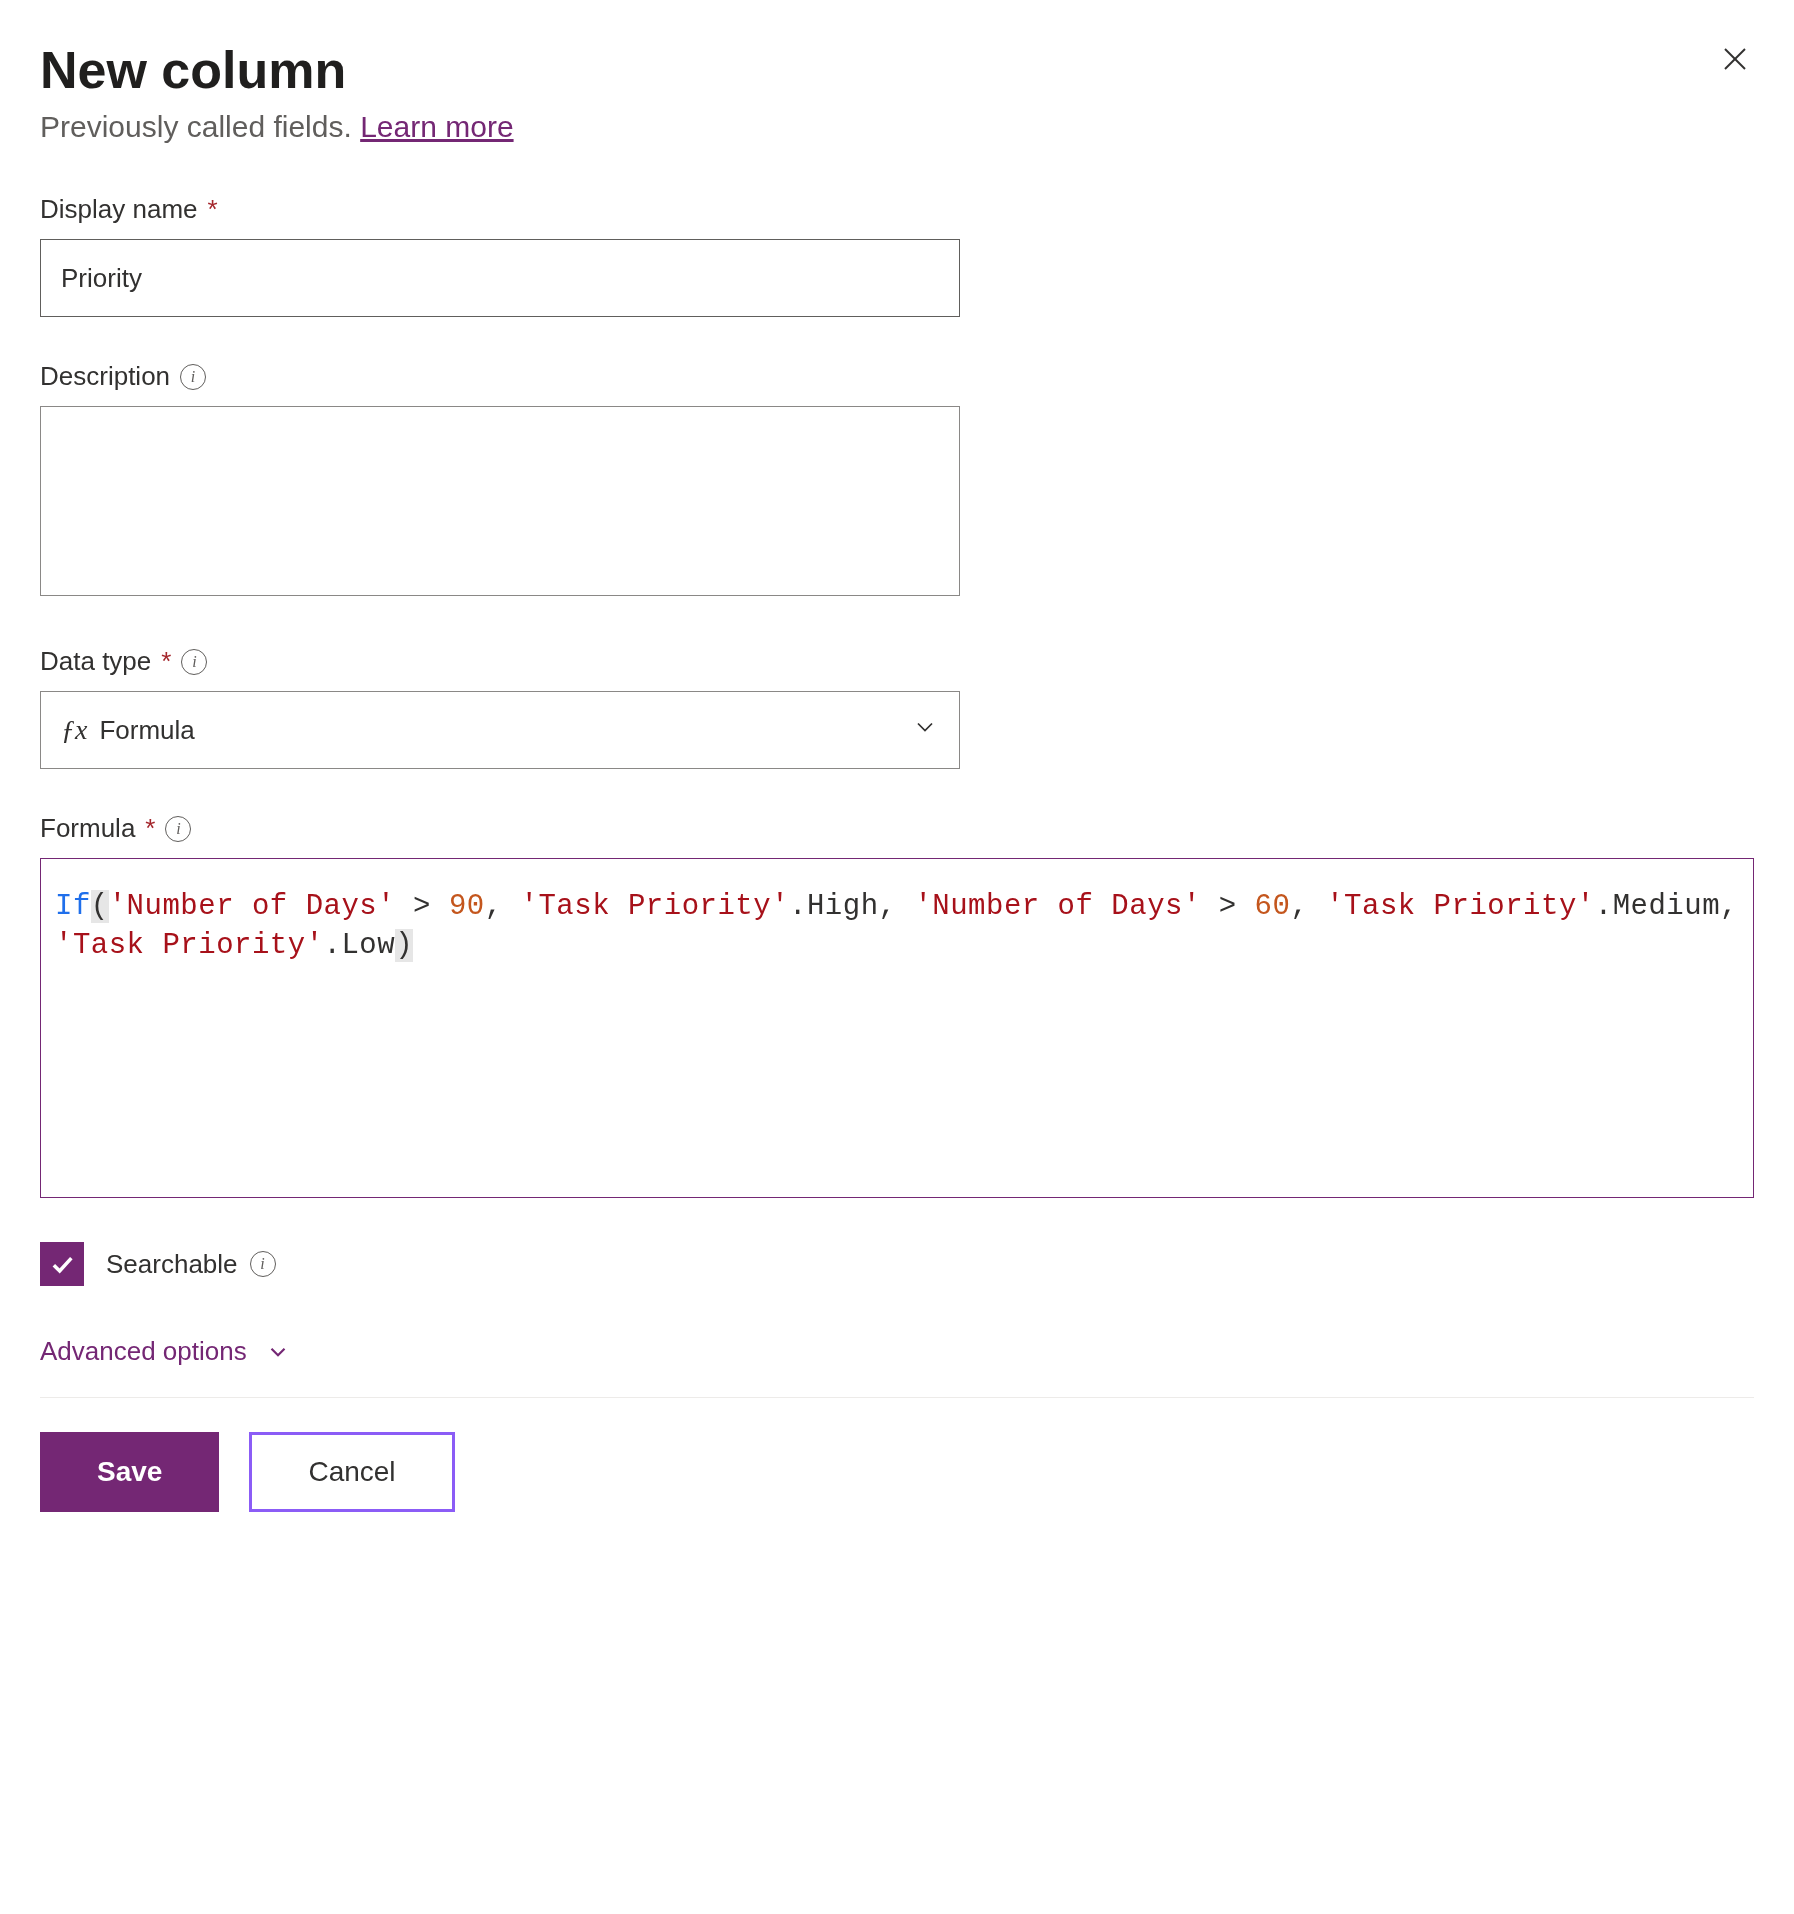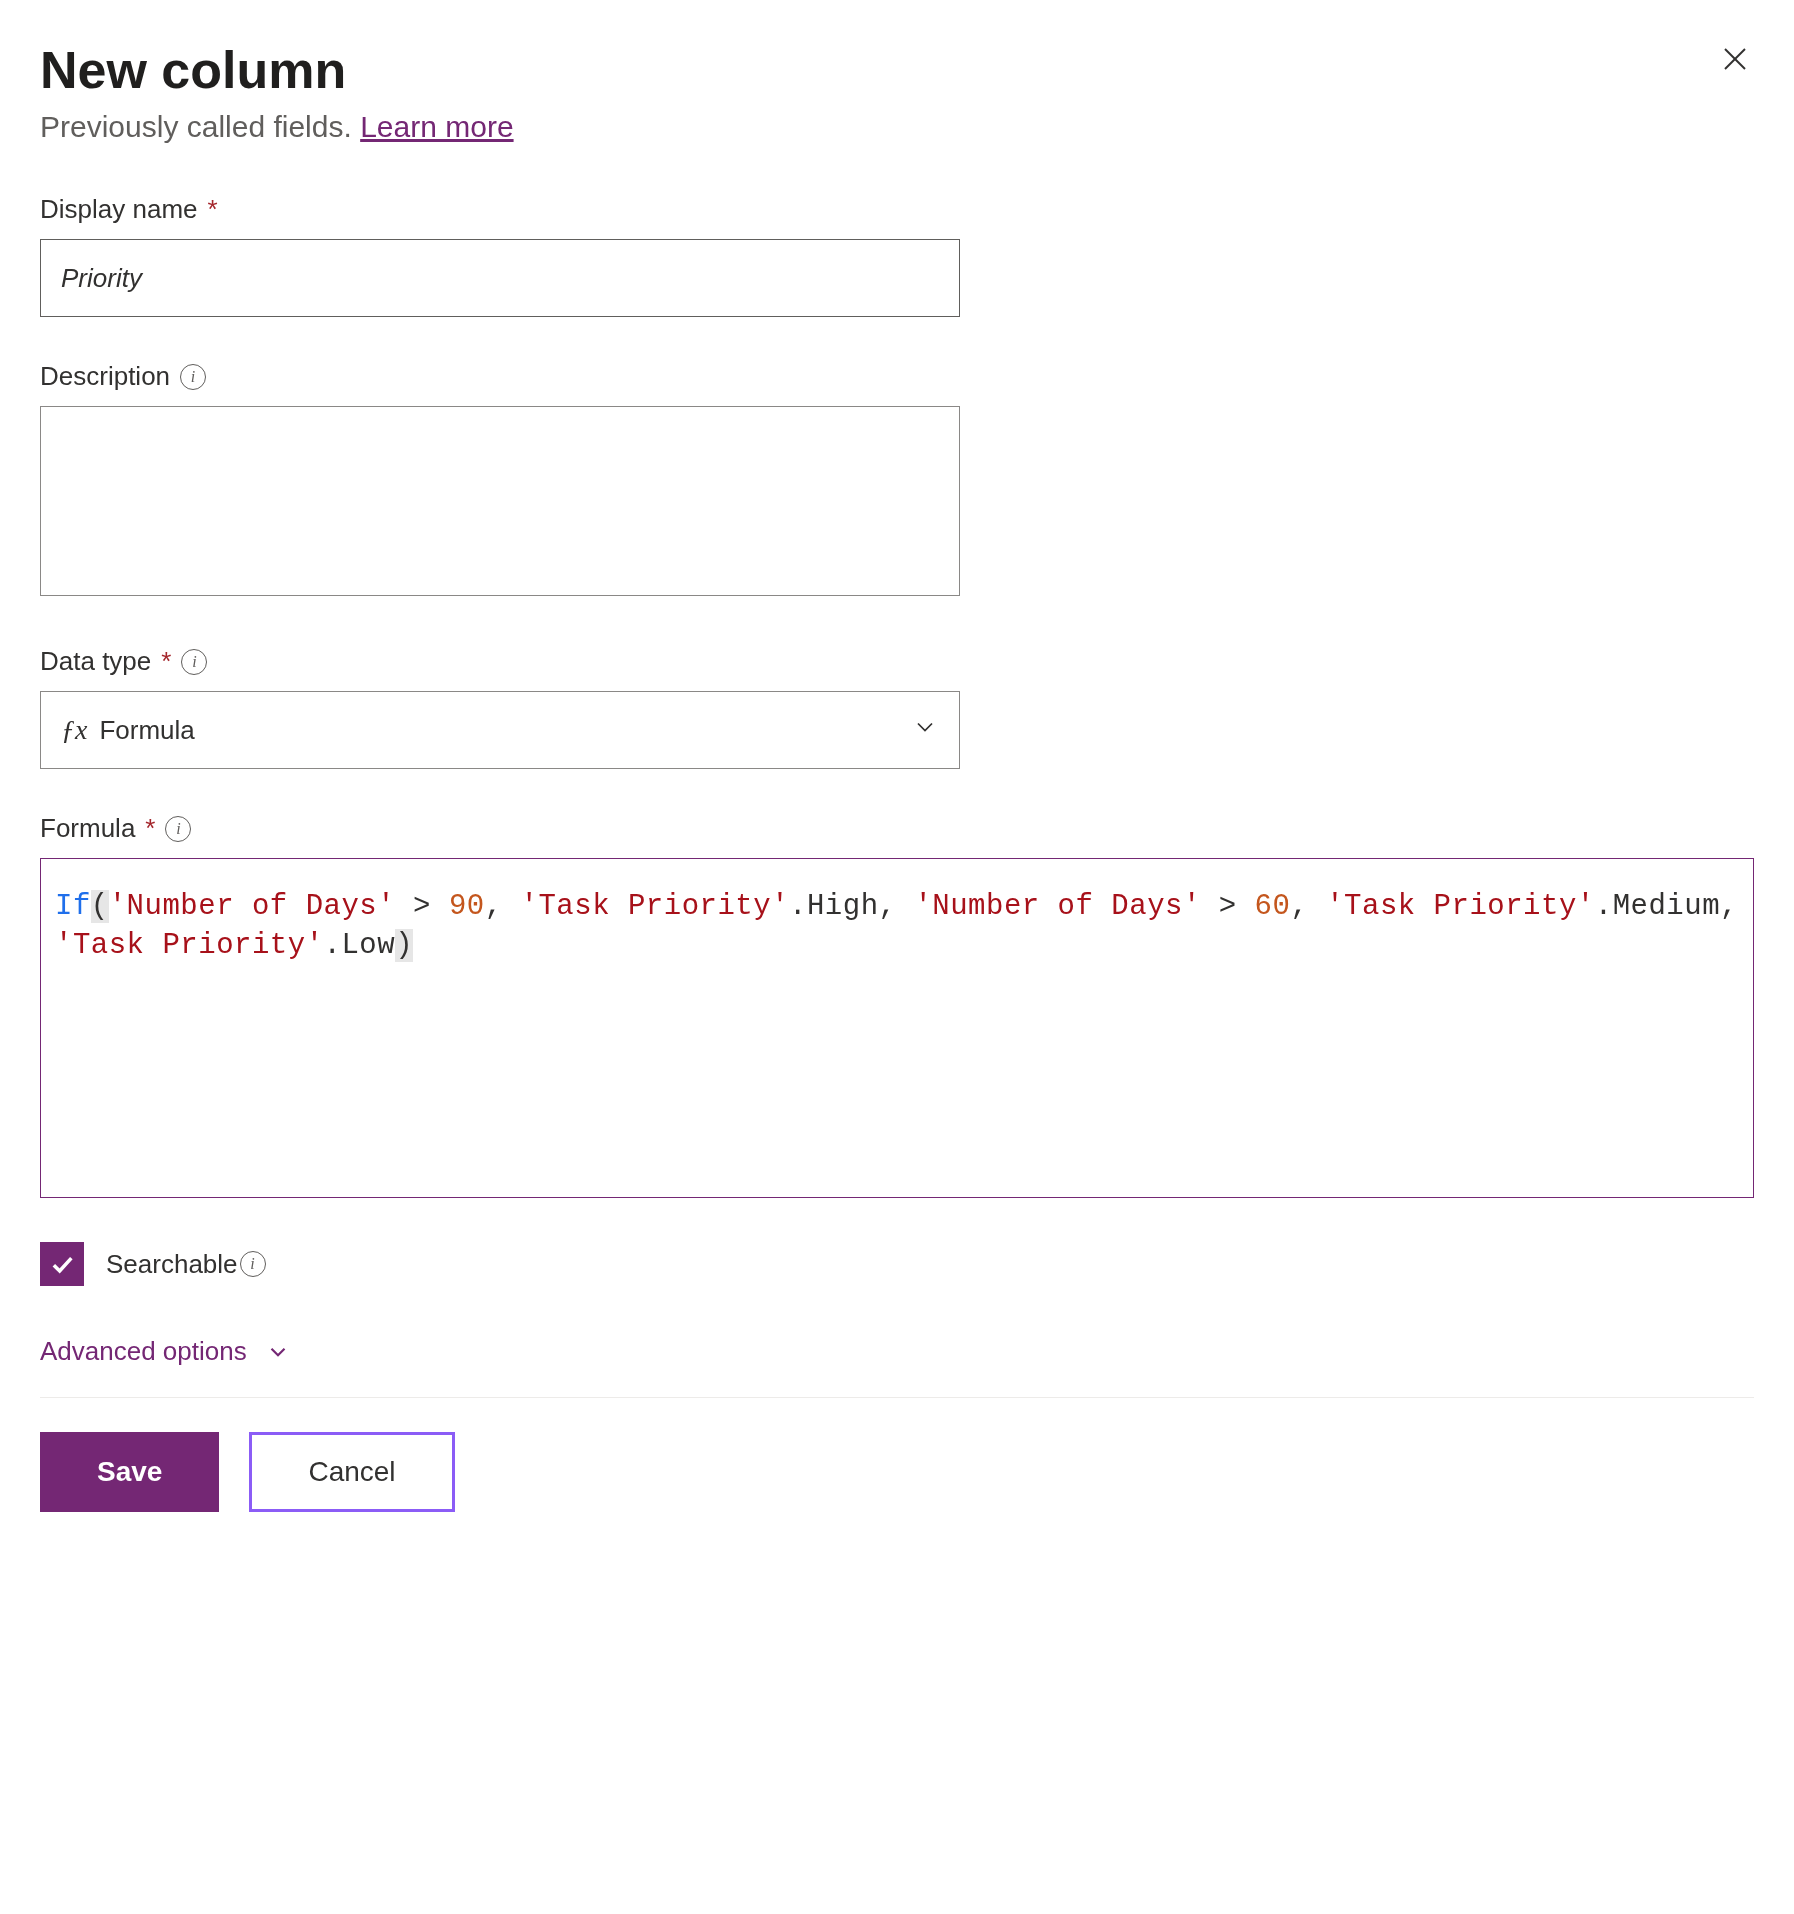--- a/index.html
+++ b/index.html
@@ -76,21 +76,20 @@
   }
   .text-input {
     width: 920px;
     height: 78px;
     border: 1px solid #605e5c;
     padding: 0 20px;
     font-size: 26px;
     font-family: inherit;
     background: #fff;
     color: #323130;
-    font-style: italic;
   }
   .textarea-input {
     width: 920px;
     height: 190px;
     border: 1px solid #8a8886;
     padding: 16px 20px;
     font-size: 26px;
     font-family: inherit;
     background: #fff;
     resize: none;
@@ -157,21 +156,21 @@
   .checkbox svg {
     stroke: #fff;
     stroke-width: 3;
     fill: none;
   }
   .checkbox-label {
     font-size: 26px;
     color: #323130;
     display: flex;
     align-items: center;
-    gap: 2px;
+    gap: 12px;
   }
   .advanced-row {
     display: flex;
     align-items: center;
     gap: 18px;
     color: #742774;
     font-size: 26px;
     cursor: pointer;
     margin-bottom: 30px;
   }

